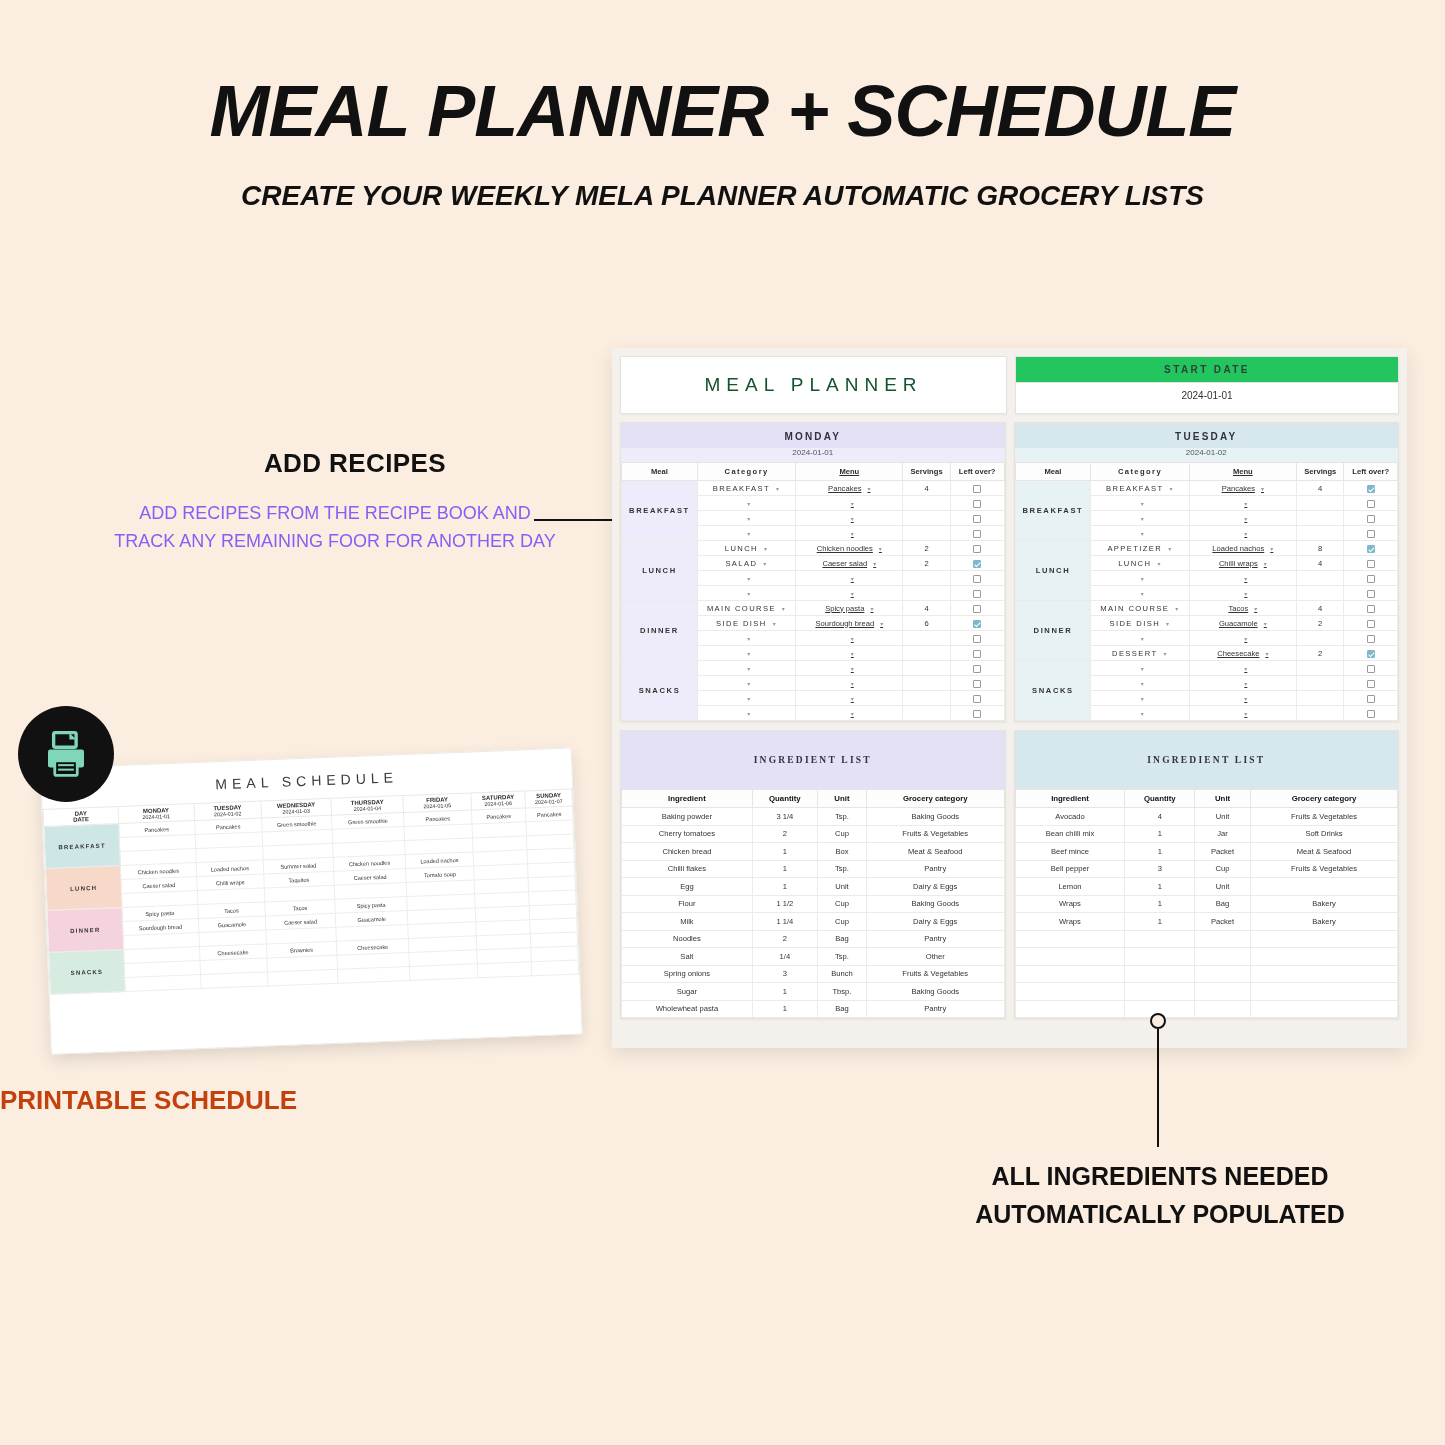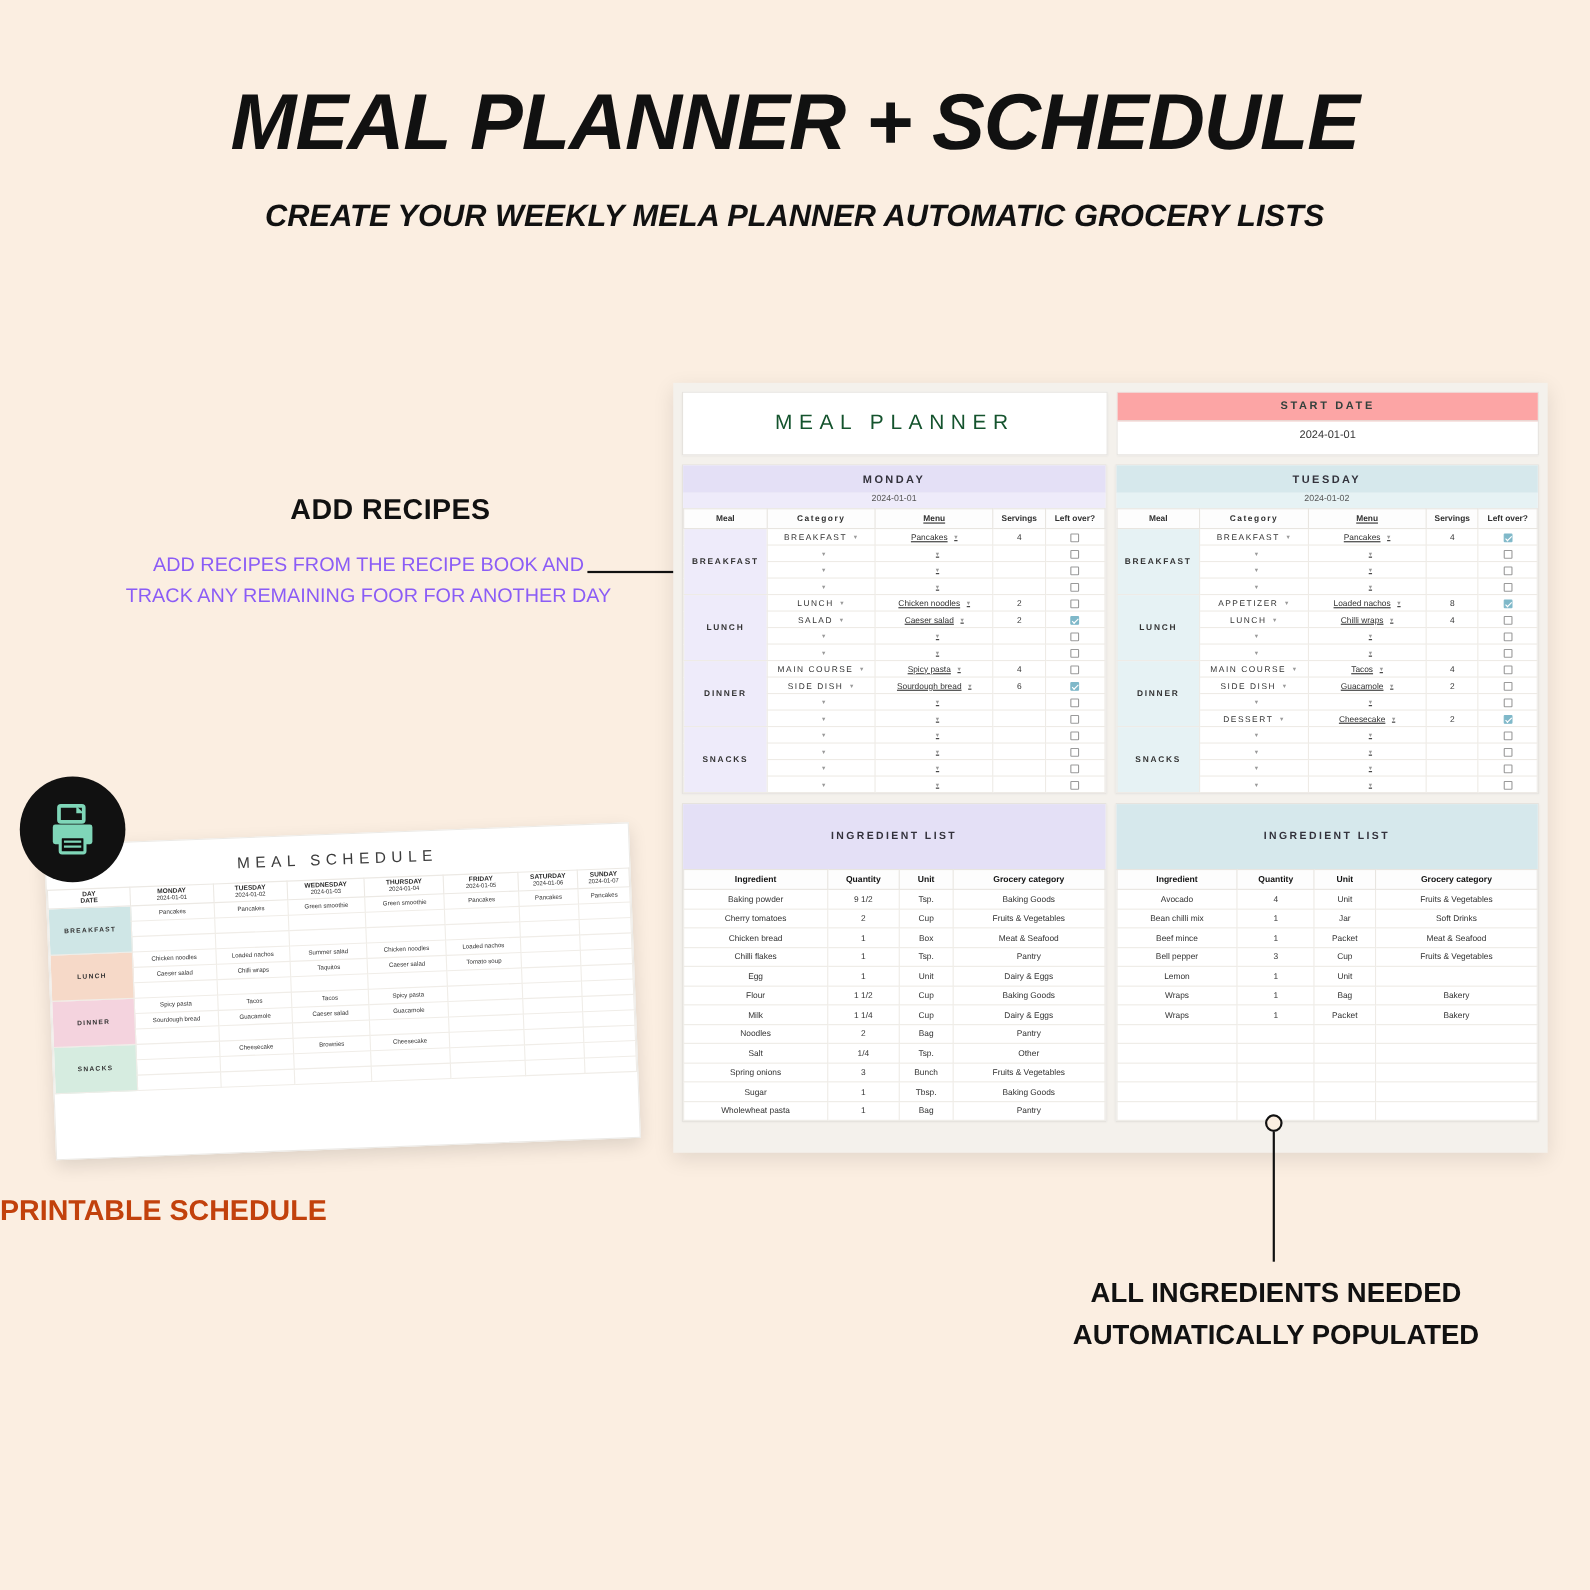--- a/index.html
+++ b/index.html
@@ -42,21 +42,21 @@
     padding:8px;box-sizing:border-box;
   }
   .planner-row{display:flex;gap:8px;}
   .card{background:#fff;box-shadow:0 1px 2px rgba(0,0,0,.05);}
   .title-card{
     flex:0 0 385px;height:56px;display:flex;align-items:center;justify-content:center;
     font-size:19px;letter-spacing:6px;color:#14532d;font-weight:500;border:1px solid #e6e3de;
   }
   .start-card{flex:1;border:1px solid #e6e3de;}
   .start-head{
-    background:#fca5a5;text-align:center;font-size:10px;font-weight:bold;letter-spacing:2.4px;
+    background:#22c55e;text-align:center;font-size:10px;font-weight:bold;letter-spacing:2.4px;
     padding:7px 0;color:#32403c;border-bottom:1px solid #e6e3de;
   }
   .start-val{text-align:center;font-size:10px;padding:7px 0;color:#333;}
 
   .day-card{flex:1;border:1px solid #e6e3de;background:#fff;margin-top:8px;}
   .day-head{
     text-align:center;font-size:10px;font-weight:bold;letter-spacing:2.2px;padding:8px 0 6px;
     color:#33323c;
   }
   .day-date{text-align:center;font-size:8px;color:#555;padding-bottom:5px;}
@@ -92,21 +92,21 @@
   }
   .cb.on{background:#7fb8c9;border-color:#7fb8c9;position:relative;}
   .cb.on:after{
     content:"";position:absolute;left:2px;top:0px;width:2px;height:5px;border:solid #fff;
     border-width:0 1.2px 1.2px 0;transform:rotate(45deg);
   }
 
   
   .ing-card{flex:1;border:1px solid #e6e3de;background:#fff;margin-top:8px;}
   .ing-head{
-    text-align:center;font-size:9.5px;font-weight:bold;letter-spacing:2.2px;padding:24px 0;color:#33323c;
+    text-align:center;font-size:9.5px;font-weight:bold;letter-spacing:2.2px;padding:24px 0;color:#33323c;font-family:Liberation Serif, serif;
   }
   .ing-left .ing-head{background:#e4e0f6;}
   .ing-right .ing-head{background:#d6e8ec;}
   .ing th{font-size:7.8px;font-weight:bold;padding:4px 0;border:1px solid #e8e5e0;background:#fdfdfd;}
   .ing td{font-size:7.6px;text-align:center;border:1px solid #eeebe6;height:14.5px;color:#333;}
 
   
   .schedule{
     position:absolute;left:40px;top:768px;width:530px;height:285px;
     background:#fff;box-shadow:0 6px 16px rgba(0,0,0,.12);
@@ -725,21 +725,21 @@
             <tr>
           <th>Ingredient</th>
           <th>Quantity</th>
           <th>Unit</th>
           <th>Grocery category</th>
         </tr>
         </tbody>
           <tbody>
             <tr>
               <td>Baking powder</td>
-              <td>9 1/2</td>
+              <td>3 1/4</td>
               <td>Tsp.</td>
               <td>Baking Goods</td>
             </tr>
             <tr>
               <td>Cherry tomatoes</td>
               <td>2</td>
               <td>Cup</td>
               <td>Fruits &amp; Vegetables</td>
             </tr>
             <tr>

